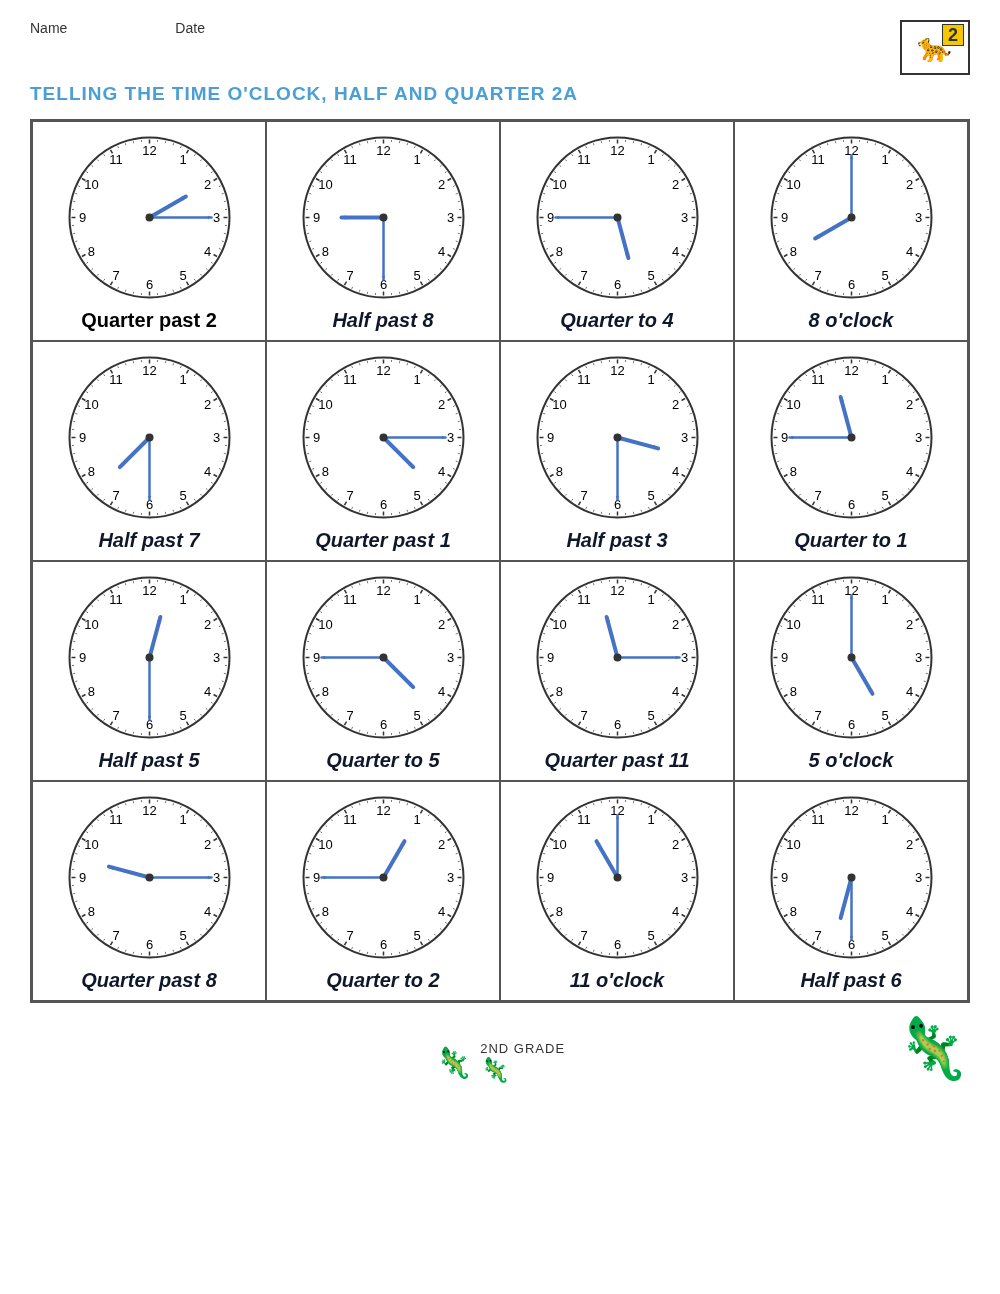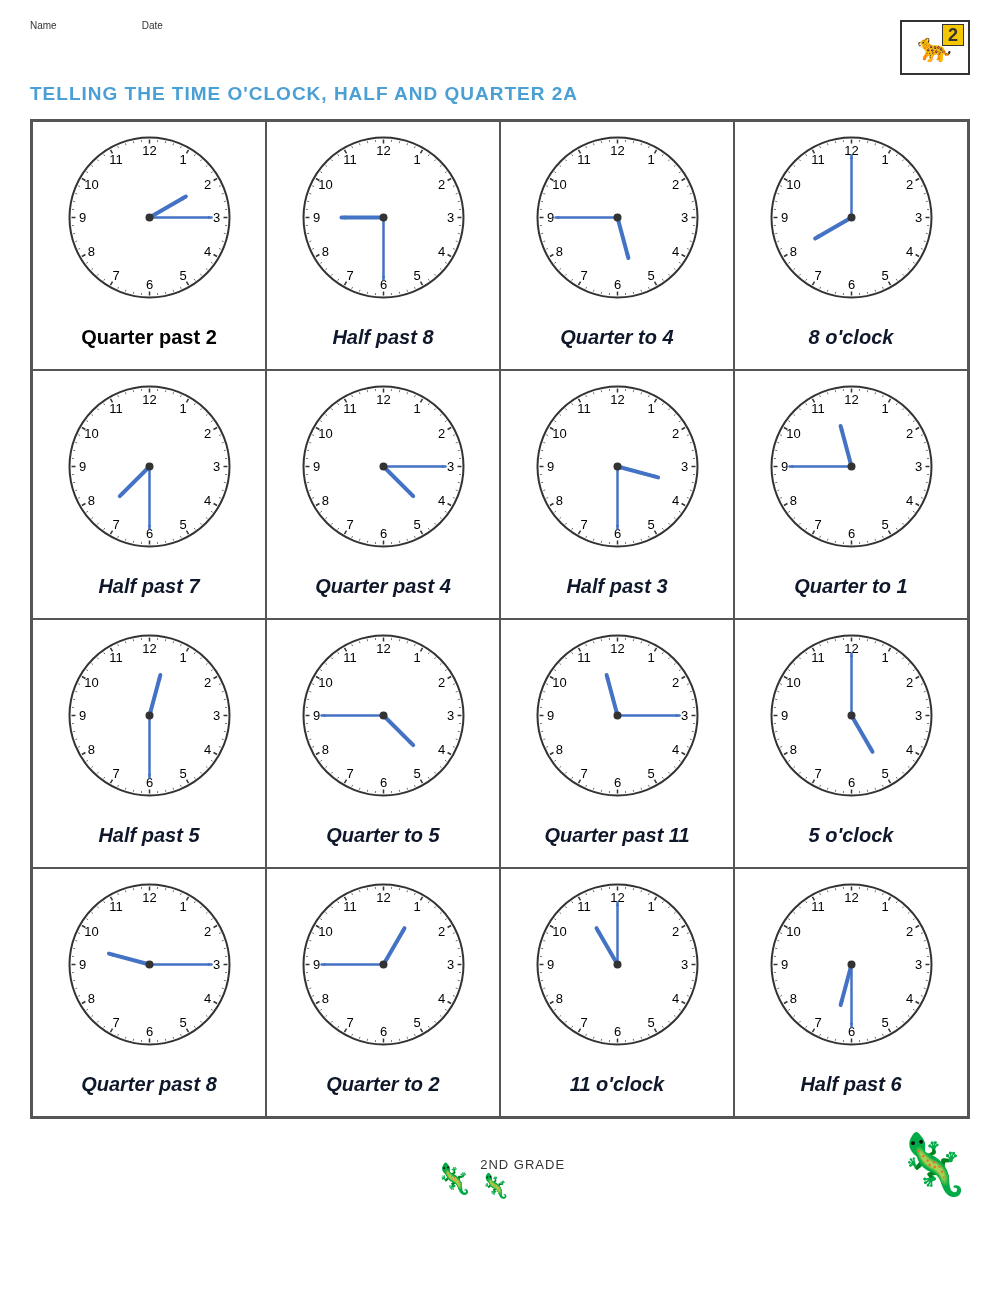--- a/index.html
+++ b/index.html
@@ -11,22 +11,22 @@
       padding: 20px 30px;
     }
     .top-bar {
       display: flex;
       justify-content: space-between;
       align-items: flex-start;
       margin-bottom: 8px;
     }
     .name-date {
       display: flex;
-      gap: 85px;
-      font-size: 10px;
+      gap: 108px;
+      font-size: 14px;
       color: #333;
     }
     .logo-box {
       border: 2px solid #333;
       width: 70px;
       height: 55px;
       display: flex;
       align-items: center;
       justify-content: center;
       background: #fff;
@@ -62,26 +62,26 @@
     .grid {
       border: 2px solid #555;
       display: grid;
       grid-template-columns: repeat(4, 1fr);
     }
     .cell {
       border: 1px solid #555;
       display: flex;
       flex-direction: column;
       align-items: center;
-      padding: 8px 4px 20px;
+      padding: 8px 4px 8px;
     }
     .clock-label {
       font-size: 20px;
       font-weight: bold;
-      margin-top: 21px;
+      margin-top: 4px;
       text-align: center;
     }
     .label-black { color: #000; }
     .label-red { color: #0f172a; font-style: italic; }
 
     
     svg.clock {
       width: 175px;
       height: 175px;
     }
@@ -622,21 +622,21 @@
         <line x1="55.77454184008759" y1="16.24345430387713" x2="56.58801512623919" y2="18.070545219162327" stroke="#333" stroke-width="0.7"></line>
         <line x1="63.39667443875409" y1="13.31759172897803" x2="64.01470842750399" y2="15.219704761568337" stroke="#333" stroke-width="0.7"></line>
         <line x1="71.28288811621474" y1="11.20448714276317" x2="71.69871149785025" y2="13.160782344230782" stroke="#333" stroke-width="0.7"></line>
         <line x1="79.34677986512304" y1="9.927292161274679" x2="79.55583679165835" y2="11.916335952011224" stroke="#333" stroke-width="0.7"></line>
         <line x1="87.5" y1="87.5" x2="117.198484809835" y2="117.198484809835" class="hour-hand"></line>
         <polygon points="117.198484809835,117.198484809835 112.47708815520582,115.55275894273062 115.55275894273062,112.47708815520582" fill="#4472c4"></polygon>
         <line x1="87.5" y1="87.5" x2="149.5" y2="87.5" class="minute-hand"></line>
         <polygon points="149.5,87.5 145.89821159058928,89.23986213644493 145.89821159058928,85.76013786355507" fill="#4472c4"></polygon>
         <circle cx="87.5" cy="87.5" r="4" class="center-dot"></circle>
       </svg>
-      <div class="clock-label label-red">Quarter past 4</div>
+      <div class="clock-label label-red">Quarter past 1</div>
     </div>
     <div class="cell">
       <svg viewBox="0 0 175 175" width="175" height="175" class="clock">
         <circle cx="87.5" cy="87.5" r="80" class="clock-face"></circle>
         <text x="87.5" y="20.5" text-anchor="middle" dominant-baseline="central" class="clock-number">12</text>
         <text x="121" y="29.476297946442614" text-anchor="middle" dominant-baseline="central" class="clock-number">1</text>
         <text x="145.5237020535574" y="54.00000000000001" text-anchor="middle" dominant-baseline="central" class="clock-number">2</text>
         <text x="154.5" y="87.5" text-anchor="middle" dominant-baseline="central" class="clock-number">3</text>
         <text x="145.5237020535574" y="121" text-anchor="middle" dominant-baseline="central" class="clock-number">4</text>
         <text x="121" y="145.52370205355737" text-anchor="middle" dominant-baseline="central" class="clock-number">5</text>

